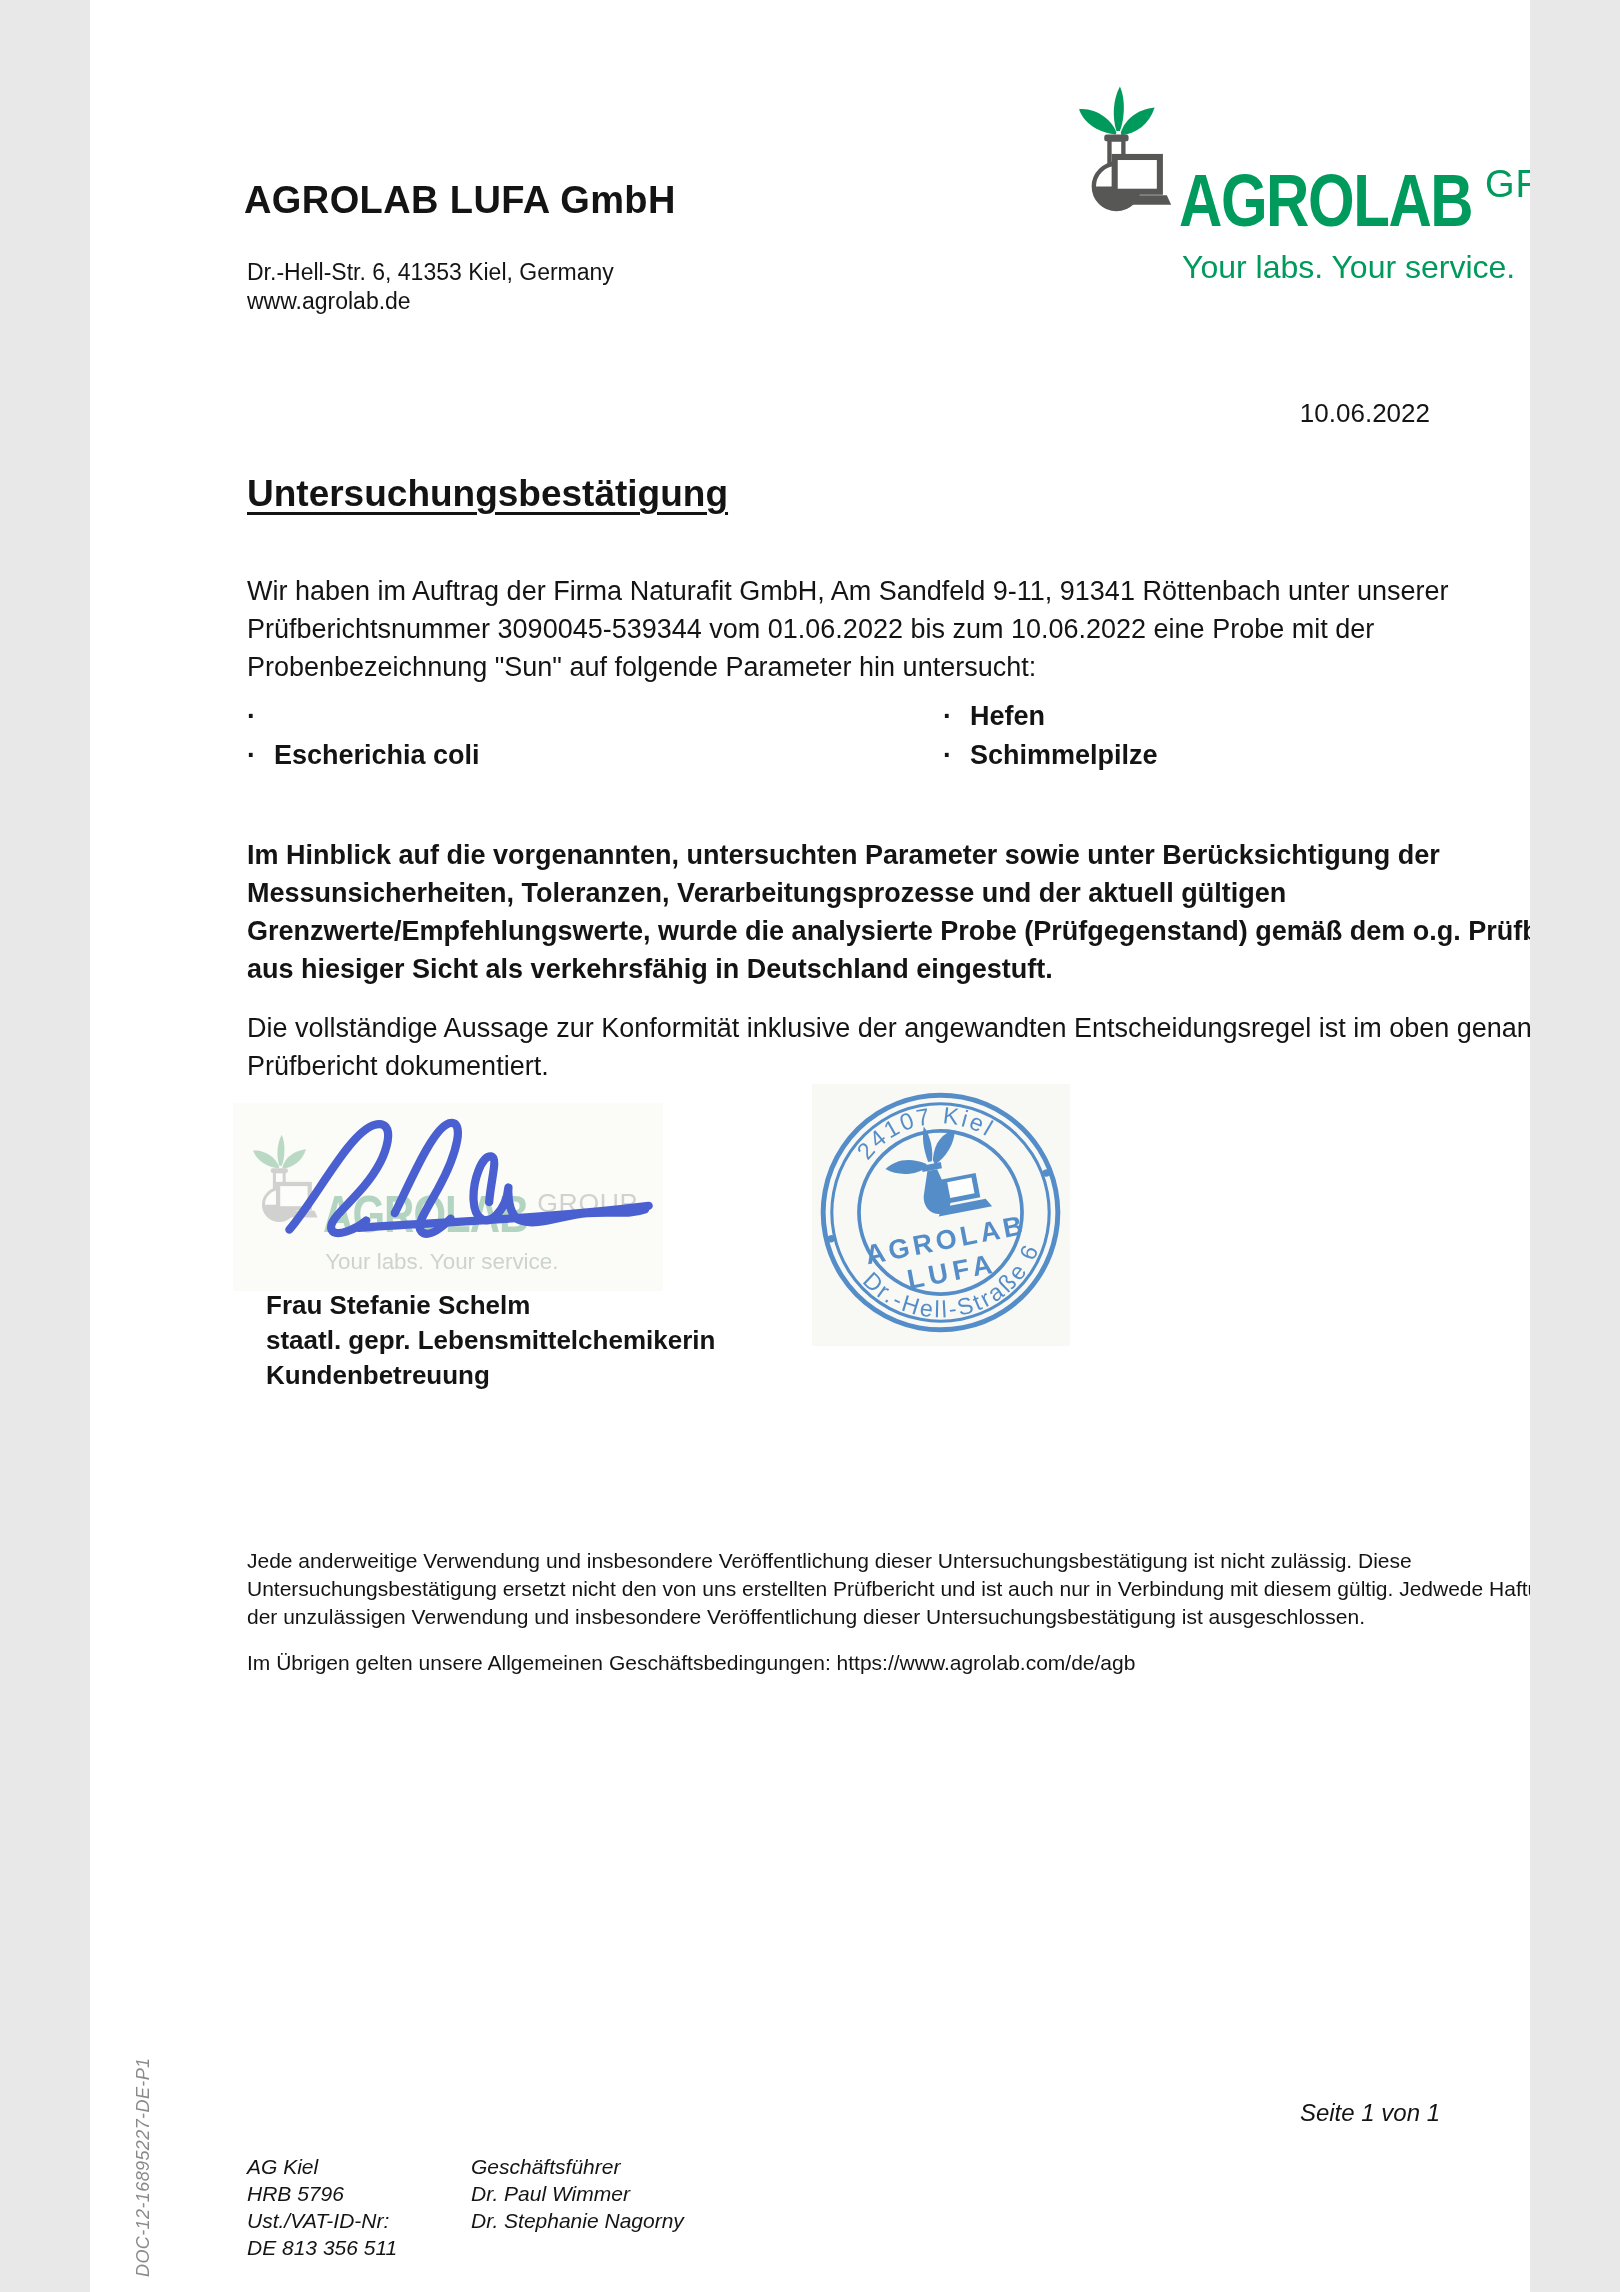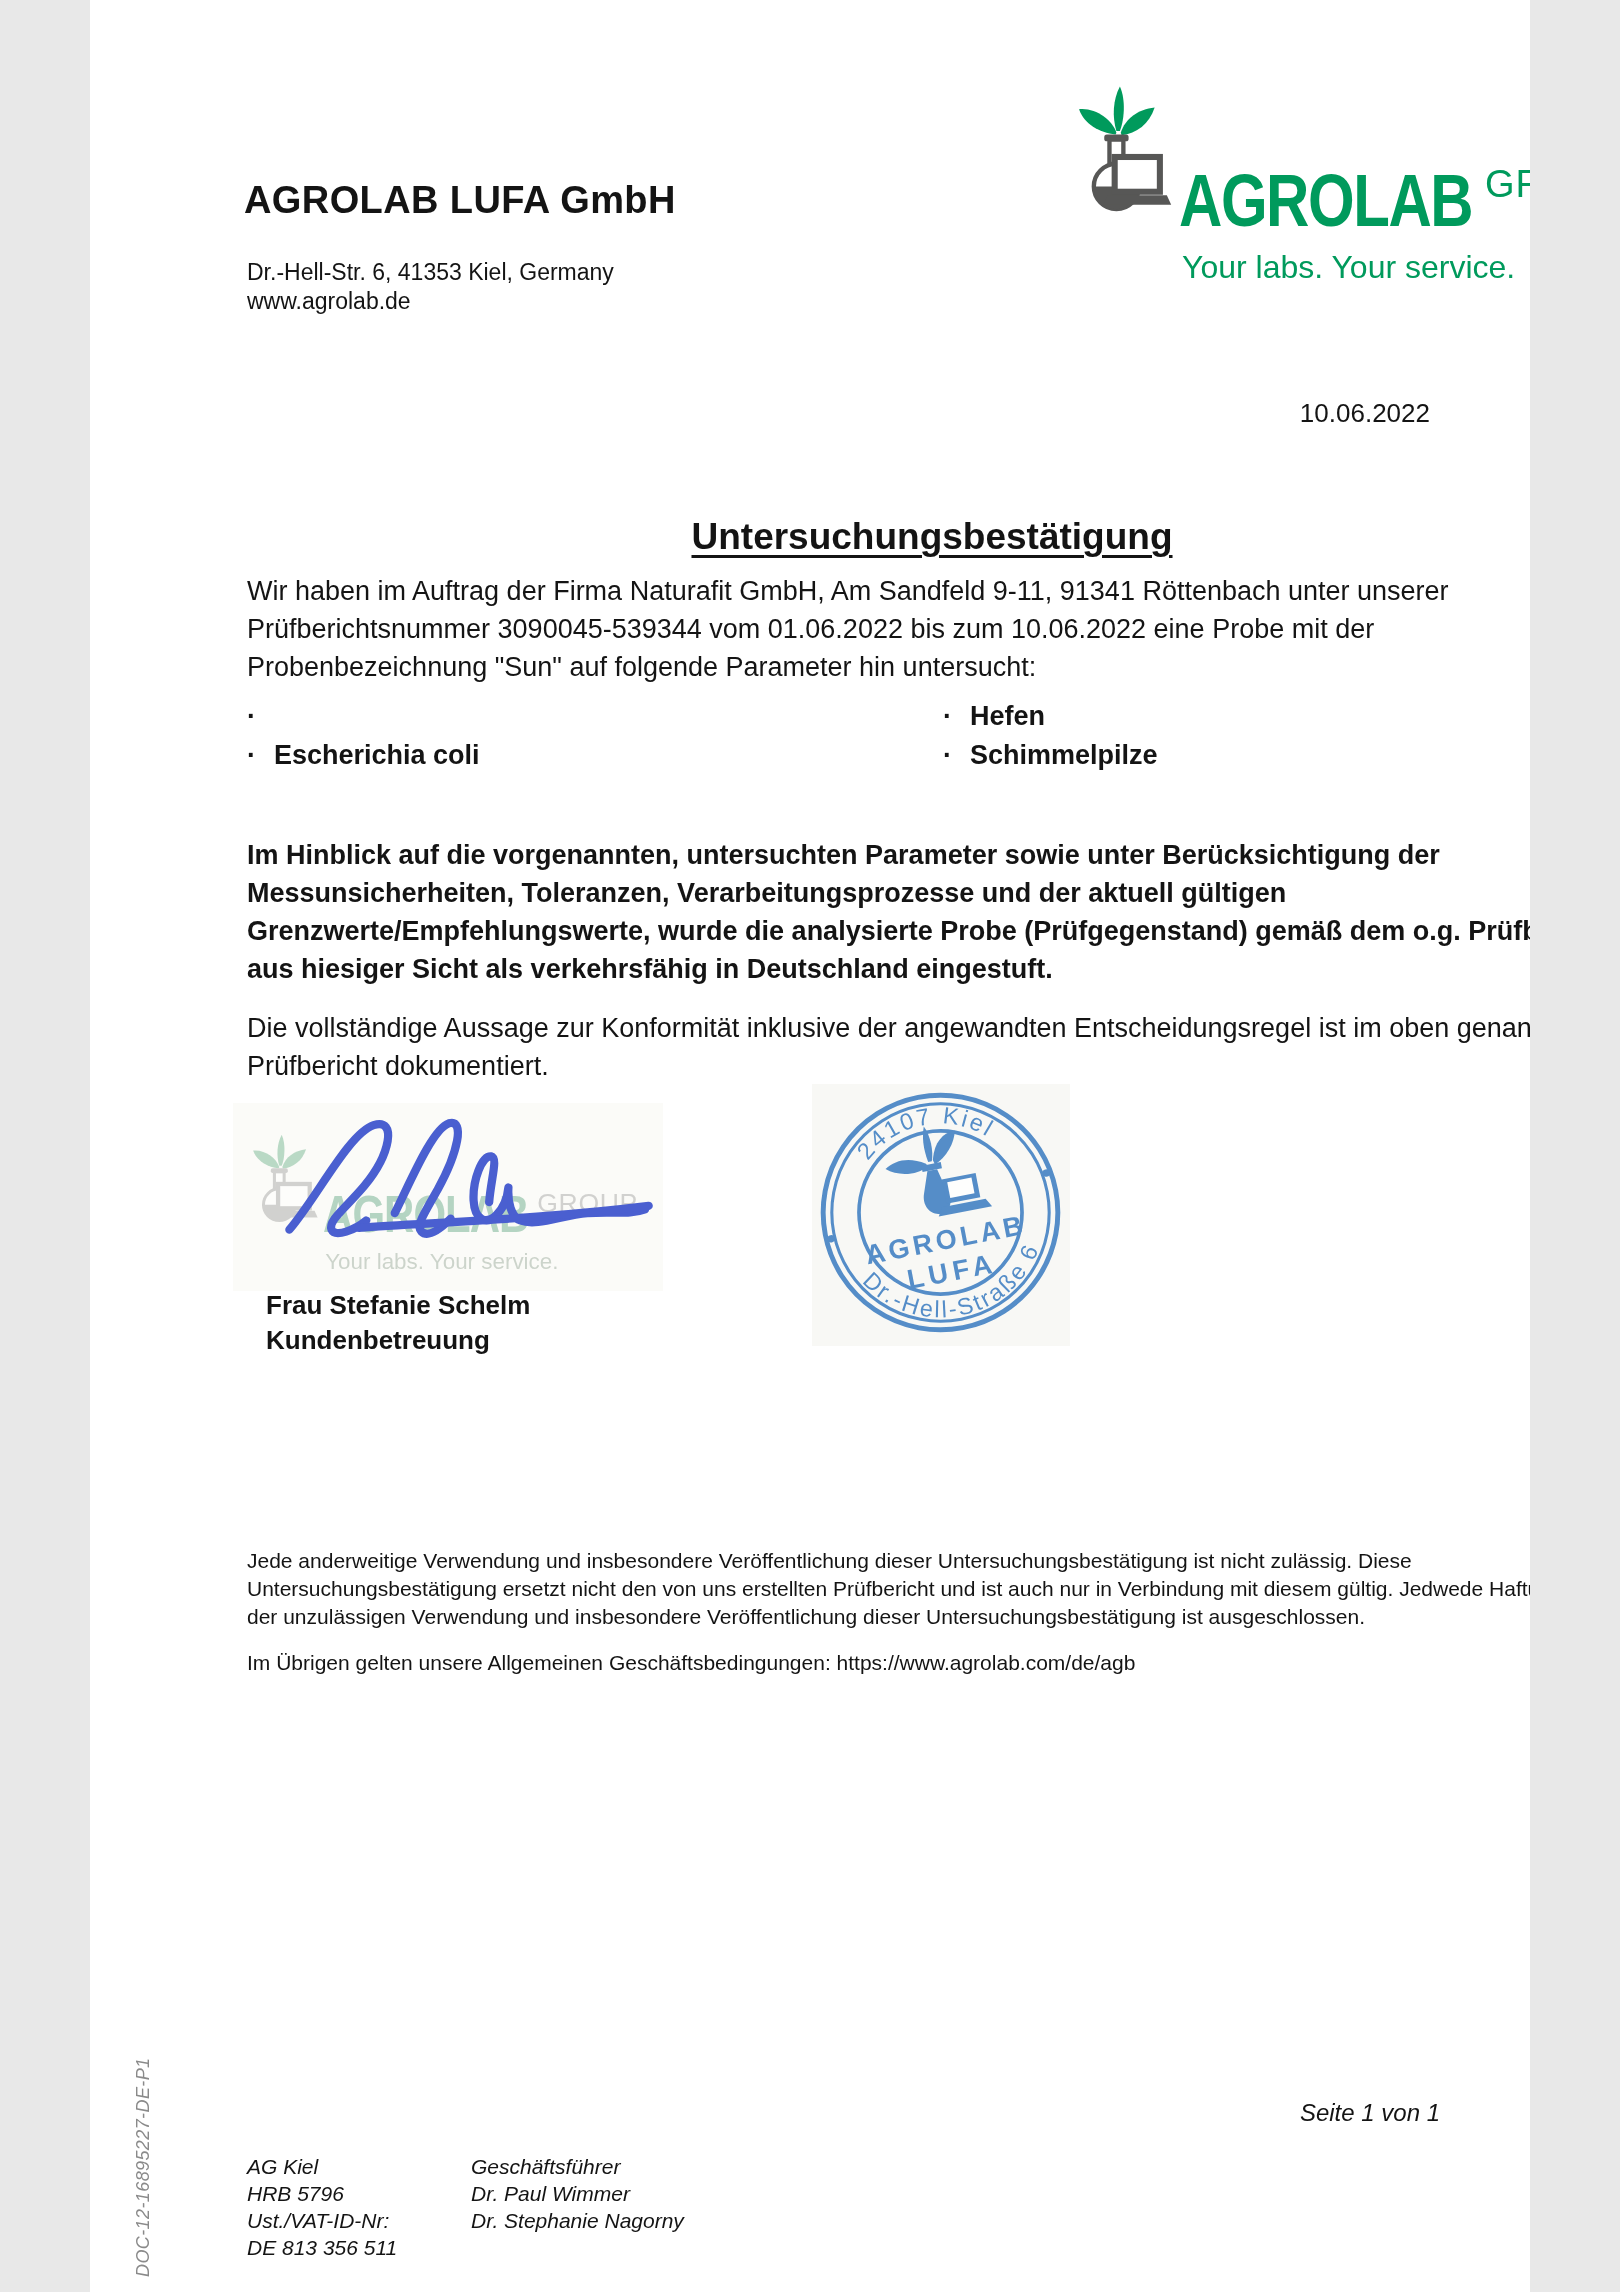--- a/index.html
+++ b/index.html
@@ -18,21 +18,21 @@
   .logo-icon { position:absolute; left:0; top:3.6px; width:113px; height:145px; }
   .leaf { fill:#009a5c; }
   .flask-line { stroke:#575756; fill:#ffffff; }
   .dark { fill:#575756; }
   .brand { position:absolute; left:113px; top:86px; font-size:75px; font-weight:bold; color:#009a5c; letter-spacing:-1.8px; line-height:1; transform:scaleX(.8); transform-origin:left top; white-space:nowrap; }
   .brand-suffix { position:absolute; left:419px; top:88px; font-size:38px; color:#009a5c; letter-spacing:0.9px; line-height:1; }
   .tagline { position:absolute; left:116px; top:172px; font-size:32px; color:#009a5c; white-space:nowrap; }
 
   
   .date { position:absolute; right:100px; top:398px; font-size:26px; }
-  .doc-title { position:absolute; left:157px; top:473px; width:1370px; text-align:center; font-size:37px; font-weight:bold; text-decoration:underline; text-decoration-thickness:2.7px; text-underline-offset:6.3px;margin-top:43px; }
+  .doc-title { position:absolute; left:157px; top:473px; width:1370px; font-size:37px; font-weight:bold; text-decoration:underline; text-decoration-thickness:2.7px; text-underline-offset:6.3px; }
 
   
   .bodytext { position:absolute; left:157px; width:1372px; font-size:27px; line-height:38px; }
   .intro { top:545px; }
   .assessment { top:809px; font-weight:bold; }
   .conformity { top:982px; }
 
   .params { position:absolute; left:157px; top:697px; width:1372px; display:flex; font-weight:bold; font-size:27px; line-height:39px; }
   .params ul { list-style:none; margin:0; padding:0; }
   .params .col-left { width:696px; }
@@ -185,20 +185,21 @@
         <rect x="110" y="77" width="20" height="13" fill="#ffffff"></rect>
         <polygon class="stamp-blue" points="102,96 138,96 142,103 98,103"></polygon>
       </g>
       <text x="100" y="130" font-size="22" font-weight="bold" letter-spacing="3" text-anchor="middle">AGROLAB</text>
       <text x="100" y="156" font-size="22" font-weight="bold" letter-spacing="4" text-anchor="middle">LUFA</text>
     </svg>
   </div>
 
   <div class="signer">
     <div>Frau Stefanie Schelm</div>
+    <div>staatl. gepr. Lebensmittelchemikerin</div>
     <div>Kundenbetreuung</div>
   </div>
 
   <p class="legal legal-2">Jede anderweitige Verwendung und insbesondere Veröffentlichung dieser Untersuchungsbestätigung ist nicht zulässig. Diese Untersuchungsbestätigung ersetzt nicht den von uns erstellten Prüfbericht und ist auch nur in Verbindung mit diesem gültig. Jedwede Haftung aus der unzulässigen Verwendung und insbesondere Veröffentlichung dieser Untersuchungsbestätigung ist ausgeschlossen.</p>
   <p class="legal legal-3">Im Übrigen gelten unsere Allgemeinen Geschäftsbedingungen: https://www.agrolab.com/de/agb</p>
 
   <div class="page-indicator">Seite 1 von 1</div>
   <div class="footer">
     <div class="reg-col">
       <div>AG Kiel</div>

